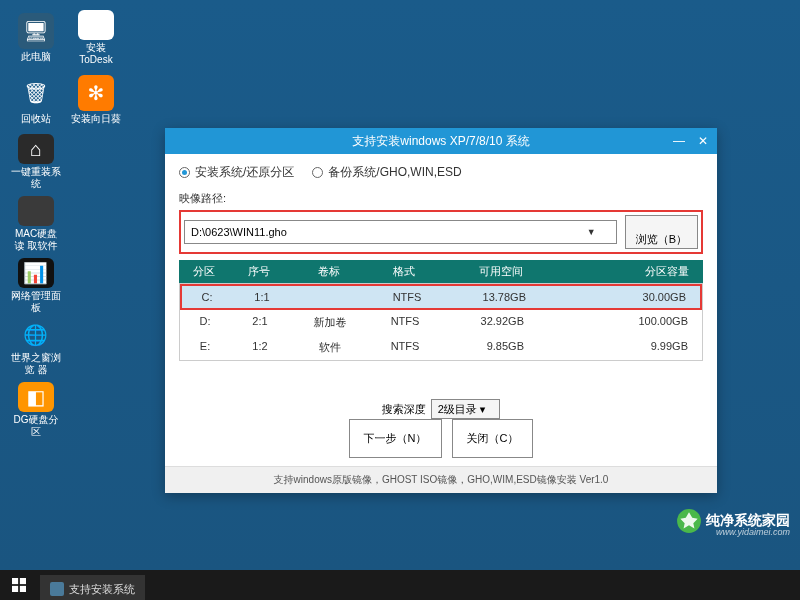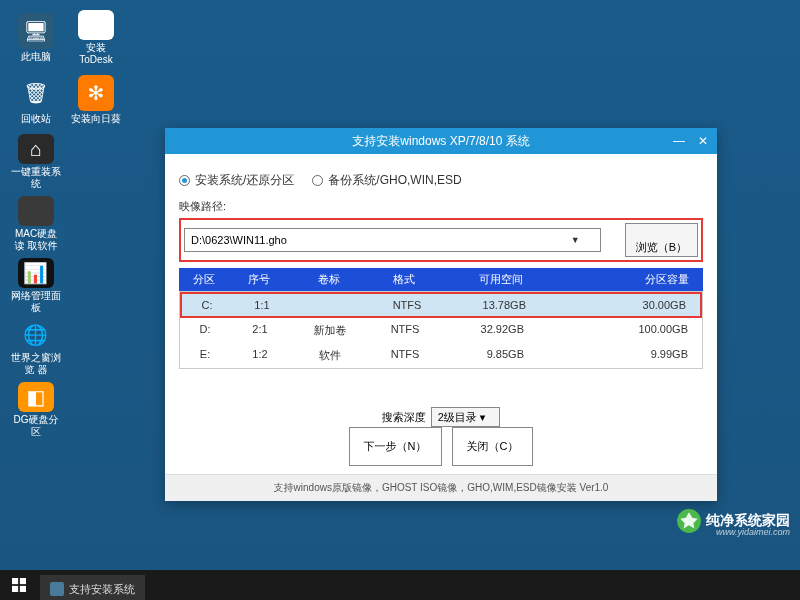--- a/index.html
+++ b/index.html
@@ -14,35 +14,35 @@
     .desktop-icon .icon-img { width: 36px; height: 36px; border-radius: 6px; display: flex; align-items: center; justify-content: center; margin-bottom: 2px; }
     .desktop-icon .label { font-size: 10px; text-align: center; line-height: 1.2; }
     
     .dialog { position: absolute; top: 128px; left: 165px; width: 552px; background: white; box-shadow: 0 3px 12px rgba(0,0,0,0.3); }
     .dialog-titlebar { background: #2196d6; color: white; height: 26px; display: flex; align-items: center; justify-content: center; position: relative; font-size: 12px; }
     .dialog-controls { position: absolute; right: 6px; display: flex; gap: 8px; }
     .dialog-controls span { cursor: pointer; font-size: 12px; width: 16px; text-align: center; }
     
     .dialog-body { padding: 10px 14px 8px; background: white; }
     
-    .tab-row { display: flex; gap: 18px; margin-bottom: 10px; font-size: 12px; color: #333; margin-top: 8px; }
+    .tab-row { display: flex; gap: 18px; margin-bottom: 10px; font-size: 12px; color: #333; }
     .tab-option { display: flex; align-items: center; gap: 5px; cursor: pointer; }
     .radio { width: 11px; height: 11px; border: 1px solid #666; border-radius: 50%; display: inline-flex; align-items: center; justify-content: center; }
     .radio.checked::after { content: ''; width: 5px; height: 5px; background: #2196d6; border-radius: 50%; }
     
     .section-label { font-size: 11px; color: #333; margin-bottom: 4px; }
     
     .highlight-red { border: 2px solid #e53935; padding: 3px; margin-bottom: 6px; }
     .path-row { display: flex; gap: 8px; align-items: center; }
     .path-input { flex: 1; height: 24px; border: 1px solid #888; padding: 0 20px 0 6px; font-size: 11px; background: white; position: relative; display: flex; align-items: center; justify-content: space-between; }
     .path-input .arrow { font-size: 9px; color: #333; }
-    .browse-btn { border: 1px solid #888; height: 24px; padding: 16px 10px; font-size: 11px; background: #f5f5f5; cursor: pointer; margin-left: 16px; }
+    .browse-btn { border: 1px solid #888; height: 24px; padding: 16px 10px; font-size: 11px; background: #f5f5f5; cursor: pointer; }
     
     .table-container { margin: 4px 0 6px; }
-    .table-header { display: flex; background: #1d4ed8; color: white; font-size: 11px; }
+    .table-header { display: flex; background: #0f766e; color: white; font-size: 11px; }
     .table-header .th { padding: 4px 6px; text-align: center; }
     .table-body { border: 1px solid #ccc; }
     .table-row { display: flex; font-size: 11px; color: #333; }
     .table-row .td { padding: 5px 6px; text-align: center; }
     .table-row.sel { background: #cfe5f3; }
     .highlight-red-row { border: 2px solid #e53935; }
     .col-drive { width: 50px; }
     .col-num { width: 60px; }
     .col-label { width: 80px; }
     .col-fmt { width: 70px; }

